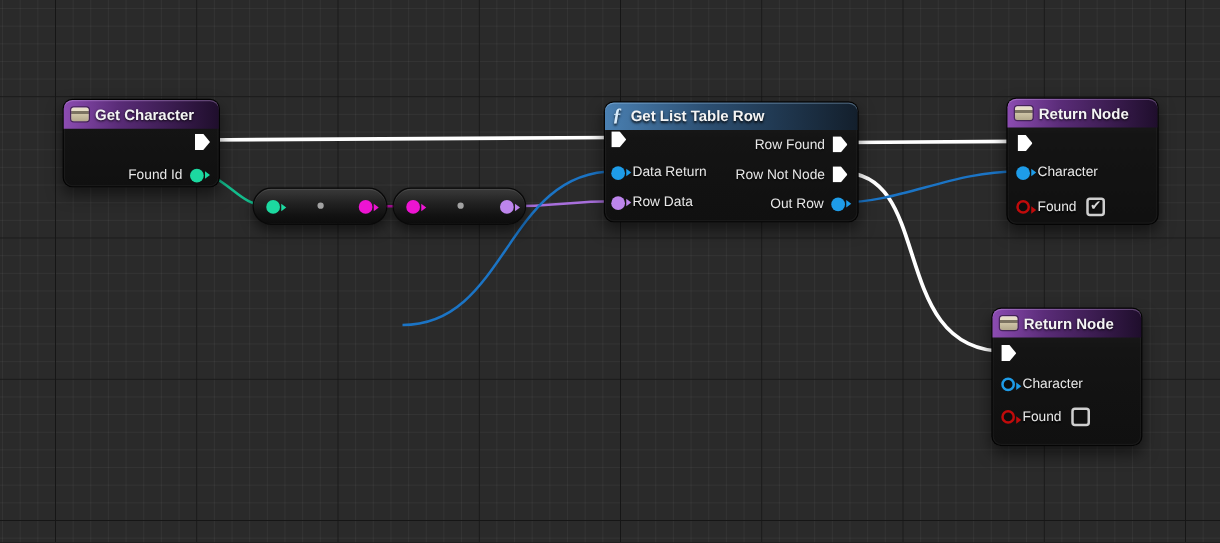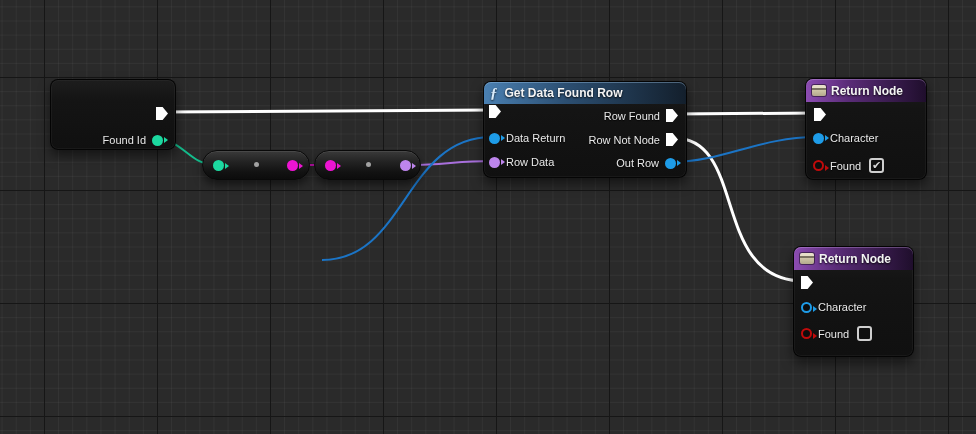--- a/index.html
+++ b/index.html
@@ -87,20 +87,24 @@
     <path d="M157,139 C182,139 190,165 215,165" fill="none" stroke="var(--wire-green)" stroke-width="2"></path>
     <path d="M294,165 L328,165" fill="none" stroke="var(--wire-magenta)" stroke-width="2"></path>
     <path d="M408,165 C445,165 456,161 492,161" fill="none" stroke="var(--wire-lavender)" stroke-width="2"></path>
     <path d="M322,260 C406,260 404,137 492,137" fill="none" stroke="var(--wire-blue)" stroke-width="2"></path>
     <path d="M674,114 L817,113" fill="none" stroke="var(--exec)" stroke-width="3"></path>
     <path d="M674,138 C748,138 710,281 804,281" fill="none" stroke="var(--exec)" stroke-width="3"></path>
     <path d="M672,162 C722,162 760,137 816,137" fill="none" stroke="var(--wire-blue)" stroke-width="2"></path>
   </svg>
 
   <div class="node" style="left:50px;top:79px;width:126px;height:71px;">
+    <div class="nheader purple">
+      <span class="struct-icon"></span>
+      <span>Get Character</span>
+    </div>
     <div class="prow right" style="top:27px;right:7px;">
       <span class="exec"></span>
     </div>
     <div class="prow right" style="top:54px;right:12px;">
       <span class="pin c-green"></span>
       <span>Found Id</span>
     </div>
   </div>
 
   <div class="pill" style="left:202px;top:150px;width:108px;height:30px;">
@@ -111,21 +115,21 @@
 
   <div class="pill" style="left:314px;top:150px;width:107px;height:30px;">
     <span class="pin c-magenta" style="position:absolute;left:10px;top:9px;"></span>
     <span class="dot" style="left:51px;top:11px;"></span>
     <span class="pin c-lavender" style="position:absolute;left:85px;top:9px;"></span>
   </div>
 
   <div class="node" style="left:483px;top:81px;width:204px;height:97px;">
     <div class="nheader blue" style="height:22px;">
       <span class="fn-icon">ƒ</span>
-      <span>Get Data Found Row</span>
+      <span>Get List Table Row</span>
     </div>
     <div class="prow" style="top:23px;left:5px;">
       <span class="exec"></span>
     </div>
     <div class="prow" style="top:50px;left:5px;">
       <span class="pin c-blue"></span>
       <span>Data Return</span>
     </div>
     <div class="prow" style="top:74px;left:5px;">
       <span class="pin c-lavender"></span>

